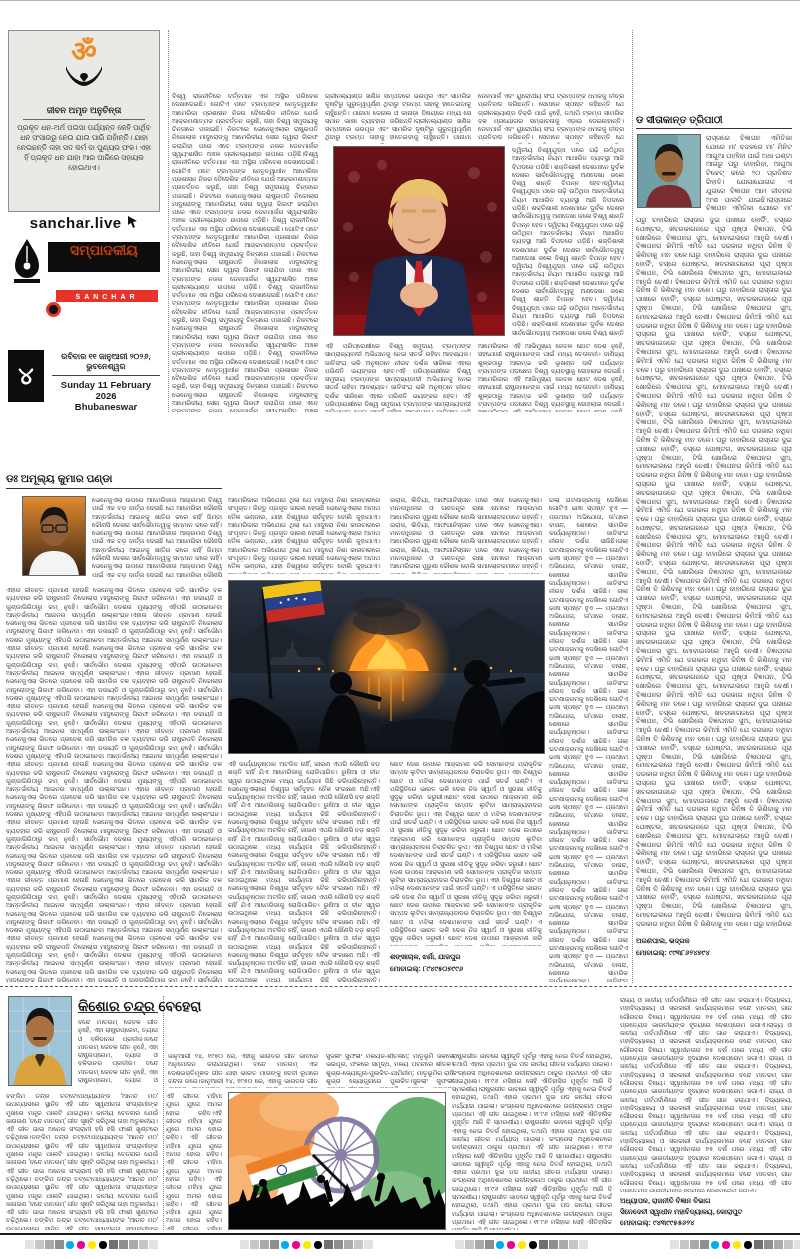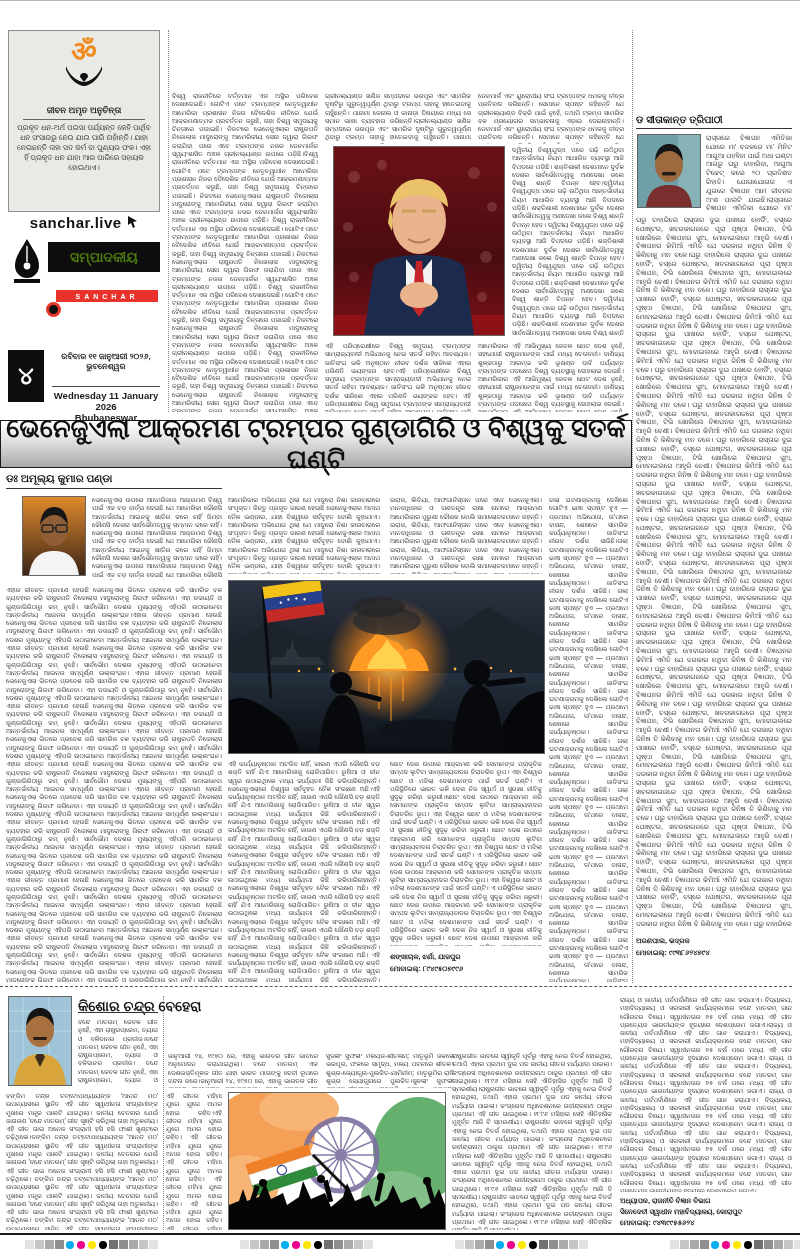--- a/index.html
+++ b/index.html
@@ -9,26 +9,26 @@
   .body-text{font-size:6.4px;line-height:8.3px;text-align:justify;overflow:hidden;color:#222;}
   .body-text.md{font-size:6.8px;line-height:8.8px;}
   .hairline{background:#b5b5b5;height:1px;}
   .vrule{border-left:1px dotted #8a8a8a;width:0;}
   .sig{font-size:7px;font-weight:bold;line-height:9px;color:#111;}
   
   .quote-box{background:#e9e9e6;border:1px solid #8f8f8f;text-align:center;padding:6px 8px;box-sizing:border-box;}
   .quote-title{font-size:8.5px;font-weight:bold;border-bottom:1px solid #666;padding-bottom:3px;margin:4px 6px 3px;}
   .quote-text{font-size:7.4px;line-height:10px;}
   .website{font-size:15px;font-weight:bold;color:#111;letter-spacing:.5px;}
-  .ed-band{background:#0d0d0d;color:#4d7c0f;font-weight:bold;font-size:14px;display:flex;align-items:center;justify-content:center;}
+  .ed-band{background:#0d0d0d;color:#c2410c;font-weight:bold;font-size:14px;display:flex;align-items:flex-start;justify-content:center;}
   .sanchar-bar{background:#e8332a;color:#fff;font-size:7px;font-weight:bold;letter-spacing:4px;display:flex;align-items:center;justify-content:center;}
   .brand{font-size:44px;font-weight:bold;color:#0d0d0d;text-align:center;line-height:48px;letter-spacing:-1px;}
   .brand-dot{position:absolute;width:9px;height:9px;border:3px solid #e8332a;border-radius:50%;background:#111;}
   .pgnum{background:#0d0d0d;color:#fff;font-size:24px;font-weight:bold;display:flex;align-items:center;justify-content:center;}
-  .date-od{font-size:8px;font-weight:bold;text-align:center;line-height:10px;border-bottom:1px solid #444;padding-bottom:14px;}
+  .date-od{font-size:8px;font-weight:bold;text-align:center;line-height:10px;border-bottom:1px solid #444;padding-bottom:3px;}
   .date-en{font-size:9.5px;font-weight:bold;text-align:center;line-height:11px;padding-top:3px;}
   
   .head-xl{font-weight:bold;color:#0f0f0f;text-align:center;}
   .band{background:linear-gradient(180deg,#ffffff 0%,#e8e8e8 35%,#a9a9a9 100%);border:1px solid #1a1a1a;display:flex;align-items:center;justify-content:center;}
   .byline{font-size:10.5px;font-weight:bold;color:#111;}
   .byline-rule{height:1px;background:#333;}
   .photo-frame{border:1px solid #666;box-sizing:border-box;}
   .dashed-h{border-top:1px dashed #555;height:0;}
   
   .calib{display:flex;align-items:center;gap:1px;}
@@ -78,21 +78,21 @@
     <span>SANCHAR</span>
   </div>
   <div class="abs brand-dot" style="left:46px;top:302px;"></div>
 
   <div class="abs pgnum" style="left:8px;top:350px;width:36px;height:52px;">
     <span>୪</span>
   </div>
   <div class="abs" style="left:52px;top:352px;width:108px;">
     <div class="date-od">ରବିବାର ୧୧ ଜାନୁଆରୀ ୨୦୨୬, ଭୁବନେଶ୍ୱର</div>
     <div class="date-en">
-      <div>Wednesday 11 January 2026</div>
+      <div>Sunday 11 February 2026</div>
       <div>Bhubaneswar</div>
     </div>
   </div>
 
   <div class="abs vrule" style="left:168px;top:30px;height:382px;"></div>
   <div class="abs vrule" style="left:632px;top:30px;height:953px;"></div>
 
 
   <div class="abs body-text" style="left:172px;top:92px;width:146px;height:320px;">ବିଶ୍ୱ ରାଜନୀତିରେ ବର୍ତ୍ତମାନ ଏକ ଅସ୍ଥିର ପରିବେଶ ଦେଖାଦେଇଛି। ଗୋଟିଏ ପଟେ ଟ୍ରମ୍ପଙ୍କ ନେତୃତ୍ୱାଧୀନ ଆମେରିକା ପ୍ରଶାସନ ନିଜର ବୈଦେଶିକ ନୀତିରେ ଯେଉଁ ଆକ୍ରମଣାତ୍ମକ ପ୍ରବର୍ତ୍ତନ କରୁଛି, ତାହା ବିଶ୍ୱ ସମୁଦାୟକୁ ଚିନ୍ତାରେ ପକାଇଛି। ନିକଟରେ ଭେନେଜୁଏଲାର ରାଷ୍ଟ୍ରପତି ନିକୋଲାସ ମାଦୁରୋଙ୍କୁ ଆମେରିକୀୟ ସେନା ଦ୍ୱାରା ଗିରଫ କରାଯିବା ପରେ ଏବେ ଟ୍ରମ୍ପଙ୍କ ନଜର ଡେନମାର୍କର ସ୍ୱୟଂଶାସିତ ଅଞ୍ଚଳ ଗ୍ରୀନଲ୍ୟାଣ୍ଡ ଉପରେ ପଡ଼ିଛି।ବିଶ୍ୱ ରାଜନୀତିରେ ବର୍ତ୍ତମାନ ଏକ ଅସ୍ଥିର ପରିବେଶ ଦେଖାଦେଇଛି। ଗୋଟିଏ ପଟେ ଟ୍ରମ୍ପଙ୍କ ନେତୃତ୍ୱାଧୀନ ଆମେରିକା ପ୍ରଶାସନ ନିଜର ବୈଦେଶିକ ନୀତିରେ ଯେଉଁ ଆକ୍ରମଣାତ୍ମକ ପ୍ରବର୍ତ୍ତନ କରୁଛି, ତାହା ବିଶ୍ୱ ସମୁଦାୟକୁ ଚିନ୍ତାରେ ପକାଇଛି। ନିକଟରେ ଭେନେଜୁଏଲାର ରାଷ୍ଟ୍ରପତି ନିକୋଲାସ ମାଦୁରୋଙ୍କୁ ଆମେରିକୀୟ ସେନା ଦ୍ୱାରା ଗିରଫ କରାଯିବା ପରେ ଏବେ ଟ୍ରମ୍ପଙ୍କ ନଜର ଡେନମାର୍କର ସ୍ୱୟଂଶାସିତ ଅଞ୍ଚଳ ଗ୍ରୀନଲ୍ୟାଣ୍ଡ ଉପରେ ପଡ଼ିଛି। ବିଶ୍ୱ ରାଜନୀତିରେ ବର୍ତ୍ତମାନ ଏକ ଅସ୍ଥିର ପରିବେଶ ଦେଖାଦେଇଛି। ଗୋଟିଏ ପଟେ ଟ୍ରମ୍ପଙ୍କ ନେତୃତ୍ୱାଧୀନ ଆମେରିକା ପ୍ରଶାସନ ନିଜର ବୈଦେଶିକ ନୀତିରେ ଯେଉଁ ଆକ୍ରମଣାତ୍ମକ ପ୍ରବର୍ତ୍ତନ କରୁଛି, ତାହା ବିଶ୍ୱ ସମୁଦାୟକୁ ଚିନ୍ତାରେ ପକାଇଛି। ନିକଟରେ ଭେନେଜୁଏଲାର ରାଷ୍ଟ୍ରପତି ନିକୋଲାସ ମାଦୁରୋଙ୍କୁ ଆମେରିକୀୟ ସେନା ଦ୍ୱାରା ଗିରଫ କରାଯିବା ପରେ ଏବେ ଟ୍ରମ୍ପଙ୍କ ନଜର ଡେନମାର୍କର ସ୍ୱୟଂଶାସିତ ଅଞ୍ଚଳ ଗ୍ରୀନଲ୍ୟାଣ୍ଡ ଉପରେ ପଡ଼ିଛି। ବିଶ୍ୱ ରାଜନୀତିରେ ବର୍ତ୍ତମାନ ଏକ ଅସ୍ଥିର ପରିବେଶ ଦେଖାଦେଇଛି। ଗୋଟିଏ ପଟେ ଟ୍ରମ୍ପଙ୍କ ନେତୃତ୍ୱାଧୀନ ଆମେରିକା ପ୍ରଶାସନ ନିଜର ବୈଦେଶିକ ନୀତିରେ ଯେଉଁ ଆକ୍ରମଣାତ୍ମକ ପ୍ରବର୍ତ୍ତନ କରୁଛି, ତାହା ବିଶ୍ୱ ସମୁଦାୟକୁ ଚିନ୍ତାରେ ପକାଇଛି। ନିକଟରେ ଭେନେଜୁଏଲାର ରାଷ୍ଟ୍ରପତି ନିକୋଲାସ ମାଦୁରୋଙ୍କୁ ଆମେରିକୀୟ ସେନା ଦ୍ୱାରା ଗିରଫ କରାଯିବା ପରେ ଏବେ ଟ୍ରମ୍ପଙ୍କ ନଜର ଡେନମାର୍କର ସ୍ୱୟଂଶାସିତ ଅଞ୍ଚଳ ଗ୍ରୀନଲ୍ୟାଣ୍ଡ ଉପରେ ପଡ଼ିଛି। ବିଶ୍ୱ ରାଜନୀତିରେ ବର୍ତ୍ତମାନ ଏକ ଅସ୍ଥିର ପରିବେଶ ଦେଖାଦେଇଛି। ଗୋଟିଏ ପଟେ ଟ୍ରମ୍ପଙ୍କ ନେତୃତ୍ୱାଧୀନ ଆମେରିକା ପ୍ରଶାସନ ନିଜର ବୈଦେଶିକ ନୀତିରେ ଯେଉଁ ଆକ୍ରମଣାତ୍ମକ ପ୍ରବର୍ତ୍ତନ କରୁଛି, ତାହା ବିଶ୍ୱ ସମୁଦାୟକୁ ଚିନ୍ତାରେ ପକାଇଛି। ନିକଟରେ ଭେନେଜୁଏଲାର ରାଷ୍ଟ୍ରପତି ନିକୋଲାସ ମାଦୁରୋଙ୍କୁ ଆମେରିକୀୟ ସେନା ଦ୍ୱାରା ଗିରଫ କରାଯିବା ପରେ ଏବେ ଟ୍ରମ୍ପଙ୍କ ନଜର ଡେନମାର୍କର ସ୍ୱୟଂଶାସିତ ଅଞ୍ଚଳ ଗ୍ରୀନଲ୍ୟାଣ୍ଡ ଉପରେ ପଡ଼ିଛି। </div>
   <div class="abs body-text" style="left:325px;top:92px;width:146px;height:52px;">ଗ୍ରୀନଲ୍ୟାଣ୍ଡ ଖଣିଜ ସମ୍ପଦରେ ଭରପୂର ଏବଂ ସାମରିକ ଦୃଷ୍ଟିରୁ ଗୁରୁତ୍ୱପୂର୍ଣ୍ଣ ଥିବାରୁ ଟ୍ରମ୍ପ ତାହାକୁ ହାତେଇବାକୁ ଚାହୁଁଛନ୍ତି। ପାନାମା କେନାଲ ଓ କାନାଡ଼ା ବିଷୟରେ ମଧ୍ୟ ସେ ସମାନ ଭାଷା ବ୍ୟବହାର କରିଛନ୍ତି।ଗ୍ରୀନଲ୍ୟାଣ୍ଡ ଖଣିଜ ସମ୍ପଦରେ ଭରପୂର ଏବଂ ସାମରିକ ଦୃଷ୍ଟିରୁ ଗୁରୁତ୍ୱପୂର୍ଣ୍ଣ ଥିବାରୁ ଟ୍ରମ୍ପ ତାହାକୁ ହାତେଇବାକୁ ଚାହୁଁଛନ୍ତି। ପାନାମା କେନାଲ ଓ କାନାଡ଼ା ବିଷୟରେ ମଧ୍ୟ ସେ ସମାନ ଭାଷା ବ୍ୟବହାର କରିଛନ୍ତି। </div>
@@ -146,23 +146,20 @@
       <ellipse cx="31" cy="30" rx="14" ry="17" fill="#9c6a3e"></ellipse>
       <path d="M17 26 C18 12 26 9 31 9 C38 9 44 13 45 26 C40 18 36 16 31 16 C26 16 21 19 17 26 Z" fill="#161616"></path>
       <rect x="24" y="37" width="14" height="3.4" rx="1.6" fill="#231a14"></rect>
     </svg>
   </div>
   <div class="abs body-text md" style="left:706px;top:134px;width:86px;height:76px;">ରାସ୍ତାରେ ବିଜ୍ଞାପନ ଏମିତିକା ଯୋରେ ମା' ବଦଳରେ ମା' ମିନିଟ ଆଗୁଆ ପହଞ୍ଚିବା ପାଇଁ ଅଧା ଘଣ୍ଟା ଆଗରୁ ଘରୁ ବାହାରିବା, ଆଗୁଆ ଟିକେଟ୍ କଲେ ୨୦ ପ୍ରତିଶତ ରିହାତି। ଯୋଗାଯୋଗର ଏ ଯୁଗରେ ବିଜ୍ଞାପନ ଆମ ଜୀବନର ଅଂଶ ପାଲଟି ଯାଇଛି।ରାସ୍ତାରେ ବିଜ୍ଞାପନ ଏମିତିକା ଯୋରେ ମା' ବଦଳରେ ମା' ମିନିଟ ଆଗୁଆ ପହଞ୍ଚିବା ପାଇଁ ଅଧା ଘଣ୍ଟା ଆଗରୁ ଘରୁ ବାହାରିବା, ଆଗୁଆ ଟିକେଟ୍ କଲେ ୨୦ ପ୍ରତିଶତ ରିହାତି। ଯୋଗାଯୋଗର ଏ ଯୁଗରେ ବିଜ୍ଞାପନ ଆମ ଜୀବନର ଅଂଶ ପାଲଟି ଯାଇଛି। </div>
   <div class="abs body-text md" style="left:636px;top:216px;width:156px;height:714px;">ଘରୁ ବାହାରିଲେ ରାସ୍ତାର ଦୁଇ ପାଖରେ ହୋର୍ଡିଂ, ବସ୍‌ରେ ପୋଷ୍ଟର, ଖବରକାଗଜରେ ପୂରା ପୃଷ୍ଠା ବିଜ୍ଞାପନ, ଟିଭି ଖୋଲିଲେ ବିଜ୍ଞାପନର ସୁଅ, ମୋବାଇଲରେ ଆହୁରି ବେଶୀ। ବିଜ୍ଞାପନର କିମିଆଁ ଏମିତି ଯେ ଦରକାର ନଥିବା ଜିନିଷ ବି କିଣିବାକୁ ମନ ବଳେ।ଘରୁ ବାହାରିଲେ ରାସ୍ତାର ଦୁଇ ପାଖରେ ହୋର୍ଡିଂ, ବସ୍‌ରେ ପୋଷ୍ଟର, ଖବରକାଗଜରେ ପୂରା ପୃଷ୍ଠା ବିଜ୍ଞାପନ, ଟିଭି ଖୋଲିଲେ ବିଜ୍ଞାପନର ସୁଅ, ମୋବାଇଲରେ ଆହୁରି ବେଶୀ। ବିଜ୍ଞାପନର କିମିଆଁ ଏମିତି ଯେ ଦରକାର ନଥିବା ଜିନିଷ ବି କିଣିବାକୁ ମନ ବଳେ। ଘରୁ ବାହାରିଲେ ରାସ୍ତାର ଦୁଇ ପାଖରେ ହୋର୍ଡିଂ, ବସ୍‌ରେ ପୋଷ୍ଟର, ଖବରକାଗଜରେ ପୂରା ପୃଷ୍ଠା ବିଜ୍ଞାପନ, ଟିଭି ଖୋଲିଲେ ବିଜ୍ଞାପନର ସୁଅ, ମୋବାଇଲରେ ଆହୁରି ବେଶୀ। ବିଜ୍ଞାପନର କିମିଆଁ ଏମିତି ଯେ ଦରକାର ନଥିବା ଜିନିଷ ବି କିଣିବାକୁ ମନ ବଳେ। ଘରୁ ବାହାରିଲେ ରାସ୍ତାର ଦୁଇ ପାଖରେ ହୋର୍ଡିଂ, ବସ୍‌ରେ ପୋଷ୍ଟର, ଖବରକାଗଜରେ ପୂରା ପୃଷ୍ଠା ବିଜ୍ଞାପନ, ଟିଭି ଖୋଲିଲେ ବିଜ୍ଞାପନର ସୁଅ, ମୋବାଇଲରେ ଆହୁରି ବେଶୀ। ବିଜ୍ଞାପନର କିମିଆଁ ଏମିତି ଯେ ଦରକାର ନଥିବା ଜିନିଷ ବି କିଣିବାକୁ ମନ ବଳେ। ଘରୁ ବାହାରିଲେ ରାସ୍ତାର ଦୁଇ ପାଖରେ ହୋର୍ଡିଂ, ବସ୍‌ରେ ପୋଷ୍ଟର, ଖବରକାଗଜରେ ପୂରା ପୃଷ୍ଠା ବିଜ୍ଞାପନ, ଟିଭି ଖୋଲିଲେ ବିଜ୍ଞାପନର ସୁଅ, ମୋବାଇଲରେ ଆହୁରି ବେଶୀ। ବିଜ୍ଞାପନର କିମିଆଁ ଏମିତି ଯେ ଦରକାର ନଥିବା ଜିନିଷ ବି କିଣିବାକୁ ମନ ବଳେ। ଘରୁ ବାହାରିଲେ ରାସ୍ତାର ଦୁଇ ପାଖରେ ହୋର୍ଡିଂ, ବସ୍‌ରେ ପୋଷ୍ଟର, ଖବରକାଗଜରେ ପୂରା ପୃଷ୍ଠା ବିଜ୍ଞାପନ, ଟିଭି ଖୋଲିଲେ ବିଜ୍ଞାପନର ସୁଅ, ମୋବାଇଲରେ ଆହୁରି ବେଶୀ। ବିଜ୍ଞାପନର କିମିଆଁ ଏମିତି ଯେ ଦରକାର ନଥିବା ଜିନିଷ ବି କିଣିବାକୁ ମନ ବଳେ। ଘରୁ ବାହାରିଲେ ରାସ୍ତାର ଦୁଇ ପାଖରେ ହୋର୍ଡିଂ, ବସ୍‌ରେ ପୋଷ୍ଟର, ଖବରକାଗଜରେ ପୂରା ପୃଷ୍ଠା ବିଜ୍ଞାପନ, ଟିଭି ଖୋଲିଲେ ବିଜ୍ଞାପନର ସୁଅ, ମୋବାଇଲରେ ଆହୁରି ବେଶୀ। ବିଜ୍ଞାପନର କିମିଆଁ ଏମିତି ଯେ ଦରକାର ନଥିବା ଜିନିଷ ବି କିଣିବାକୁ ମନ ବଳେ। ଘରୁ ବାହାରିଲେ ରାସ୍ତାର ଦୁଇ ପାଖରେ ହୋର୍ଡିଂ, ବସ୍‌ରେ ପୋଷ୍ଟର, ଖବରକାଗଜରେ ପୂରା ପୃଷ୍ଠା ବିଜ୍ଞାପନ, ଟିଭି ଖୋଲିଲେ ବିଜ୍ଞାପନର ସୁଅ, ମୋବାଇଲରେ ଆହୁରି ବେଶୀ। ବିଜ୍ଞାପନର କିମିଆଁ ଏମିତି ଯେ ଦରକାର ନଥିବା ଜିନିଷ ବି କିଣିବାକୁ ମନ ବଳେ। ଘରୁ ବାହାରିଲେ ରାସ୍ତାର ଦୁଇ ପାଖରେ ହୋର୍ଡିଂ, ବସ୍‌ରେ ପୋଷ୍ଟର, ଖବରକାଗଜରେ ପୂରା ପୃଷ୍ଠା ବିଜ୍ଞାପନ, ଟିଭି ଖୋଲିଲେ ବିଜ୍ଞାପନର ସୁଅ, ମୋବାଇଲରେ ଆହୁରି ବେଶୀ। ବିଜ୍ଞାପନର କିମିଆଁ ଏମିତି ଯେ ଦରକାର ନଥିବା ଜିନିଷ ବି କିଣିବାକୁ ମନ ବଳେ। ଘରୁ ବାହାରିଲେ ରାସ୍ତାର ଦୁଇ ପାଖରେ ହୋର୍ଡିଂ, ବସ୍‌ରେ ପୋଷ୍ଟର, ଖବରକାଗଜରେ ପୂରା ପୃଷ୍ଠା ବିଜ୍ଞାପନ, ଟିଭି ଖୋଲିଲେ ବିଜ୍ଞାପନର ସୁଅ, ମୋବାଇଲରେ ଆହୁରି ବେଶୀ। ବିଜ୍ଞାପନର କିମିଆଁ ଏମିତି ଯେ ଦରକାର ନଥିବା ଜିନିଷ ବି କିଣିବାକୁ ମନ ବଳେ। ଘରୁ ବାହାରିଲେ ରାସ୍ତାର ଦୁଇ ପାଖରେ ହୋର୍ଡିଂ, ବସ୍‌ରେ ପୋଷ୍ଟର, ଖବରକାଗଜରେ ପୂରା ପୃଷ୍ଠା ବିଜ୍ଞାପନ, ଟିଭି ଖୋଲିଲେ ବିଜ୍ଞାପନର ସୁଅ, ମୋବାଇଲରେ ଆହୁରି ବେଶୀ। ବିଜ୍ଞାପନର କିମିଆଁ ଏମିତି ଯେ ଦରକାର ନଥିବା ଜିନିଷ ବି କିଣିବାକୁ ମନ ବଳେ। ଘରୁ ବାହାରିଲେ ରାସ୍ତାର ଦୁଇ ପାଖରେ ହୋର୍ଡିଂ, ବସ୍‌ରେ ପୋଷ୍ଟର, ଖବରକାଗଜରେ ପୂରା ପୃଷ୍ଠା ବିଜ୍ଞାପନ, ଟିଭି ଖୋଲିଲେ ବିଜ୍ଞାପନର ସୁଅ, ମୋବାଇଲରେ ଆହୁରି ବେଶୀ। ବିଜ୍ଞାପନର କିମିଆଁ ଏମିତି ଯେ ଦରକାର ନଥିବା ଜିନିଷ ବି କିଣିବାକୁ ମନ ବଳେ। ଘରୁ ବାହାରିଲେ ରାସ୍ତାର ଦୁଇ ପାଖରେ ହୋର୍ଡିଂ, ବସ୍‌ରେ ପୋଷ୍ଟର, ଖବରକାଗଜରେ ପୂରା ପୃଷ୍ଠା ବିଜ୍ଞାପନ, ଟିଭି ଖୋଲିଲେ ବିଜ୍ଞାପନର ସୁଅ, ମୋବାଇଲରେ ଆହୁରି ବେଶୀ। ବିଜ୍ଞାପନର କିମିଆଁ ଏମିତି ଯେ ଦରକାର ନଥିବା ଜିନିଷ ବି କିଣିବାକୁ ମନ ବଳେ। ଘରୁ ବାହାରିଲେ ରାସ୍ତାର ଦୁଇ ପାଖରେ ହୋର୍ଡିଂ, ବସ୍‌ରେ ପୋଷ୍ଟର, ଖବରକାଗଜରେ ପୂରା ପୃଷ୍ଠା ବିଜ୍ଞାପନ, ଟିଭି ଖୋଲିଲେ ବିଜ୍ଞାପନର ସୁଅ, ମୋବାଇଲରେ ଆହୁରି ବେଶୀ। ବିଜ୍ଞାପନର କିମିଆଁ ଏମିତି ଯେ ଦରକାର ନଥିବା ଜିନିଷ ବି କିଣିବାକୁ ମନ ବଳେ। ଘରୁ ବାହାରିଲେ ରାସ୍ତାର ଦୁଇ ପାଖରେ ହୋର୍ଡିଂ, ବସ୍‌ରେ ପୋଷ୍ଟର, ଖବରକାଗଜରେ ପୂରା ପୃଷ୍ଠା ବିଜ୍ଞାପନ, ଟିଭି ଖୋଲିଲେ ବିଜ୍ଞାପନର ସୁଅ, ମୋବାଇଲରେ ଆହୁରି ବେଶୀ। ବିଜ୍ଞାପନର କିମିଆଁ ଏମିତି ଯେ ଦରକାର ନଥିବା ଜିନିଷ ବି କିଣିବାକୁ ମନ ବଳେ। ଘରୁ ବାହାରିଲେ ରାସ୍ତାର ଦୁଇ ପାଖରେ ହୋର୍ଡିଂ, ବସ୍‌ରେ ପୋଷ୍ଟର, ଖବରକାଗଜରେ ପୂରା ପୃଷ୍ଠା ବିଜ୍ଞାପନ, ଟିଭି ଖୋଲିଲେ ବିଜ୍ଞାପନର ସୁଅ, ମୋବାଇଲରେ ଆହୁରି ବେଶୀ। ବିଜ୍ଞାପନର କିମିଆଁ ଏମିତି ଯେ ଦରକାର ନଥିବା ଜିନିଷ ବି କିଣିବାକୁ ମନ ବଳେ। ଘରୁ ବାହାରିଲେ ରାସ୍ତାର ଦୁଇ ପାଖରେ ହୋର୍ଡିଂ, ବସ୍‌ରେ ପୋଷ୍ଟର, ଖବରକାଗଜରେ ପୂରା ପୃଷ୍ଠା ବିଜ୍ଞାପନ, ଟିଭି ଖୋଲିଲେ ବିଜ୍ଞାପନର ସୁଅ, ମୋବାଇଲରେ ଆହୁରି ବେଶୀ। ବିଜ୍ଞାପନର କିମିଆଁ ଏମିତି ଯେ ଦରକାର ନଥିବା ଜିନିଷ ବି କିଣିବାକୁ ମନ ବଳେ। ଘରୁ ବାହାରିଲେ ରାସ୍ତାର ଦୁଇ ପାଖରେ ହୋର୍ଡିଂ, ବସ୍‌ରେ ପୋଷ୍ଟର, ଖବରକାଗଜରେ ପୂରା ପୃଷ୍ଠା ବିଜ୍ଞାପନ, ଟିଭି ଖୋଲିଲେ ବିଜ୍ଞାପନର ସୁଅ, ମୋବାଇଲରେ ଆହୁରି ବେଶୀ। ବିଜ୍ଞାପନର କିମିଆଁ ଏମିତି ଯେ ଦରକାର ନଥିବା ଜିନିଷ ବି କିଣିବାକୁ ମନ ବଳେ। ଘରୁ ବାହାରିଲେ ରାସ୍ତାର ଦୁଇ ପାଖରେ ହୋର୍ଡିଂ, ବସ୍‌ରେ ପୋଷ୍ଟର, ଖବରକାଗଜରେ ପୂରା ପୃଷ୍ଠା ବିଜ୍ଞାପନ, ଟିଭି ଖୋଲିଲେ ବିଜ୍ଞାପନର ସୁଅ, ମୋବାଇଲରେ ଆହୁରି ବେଶୀ। ବିଜ୍ଞାପନର କିମିଆଁ ଏମିତି ଯେ ଦରକାର ନଥିବା ଜିନିଷ ବି କିଣିବାକୁ ମନ ବଳେ। ଘରୁ ବାହାରିଲେ ରାସ୍ତାର ଦୁଇ ପାଖରେ ହୋର୍ଡିଂ, ବସ୍‌ରେ ପୋଷ୍ଟର, ଖବରକାଗଜରେ ପୂରା ପୃଷ୍ଠା ବିଜ୍ଞାପନ, ଟିଭି ଖୋଲିଲେ ବିଜ୍ଞାପନର ସୁଅ, ମୋବାଇଲରେ ଆହୁରି ବେଶୀ। ବିଜ୍ଞାପନର କିମିଆଁ ଏମିତି ଯେ ଦରକାର ନଥିବା ଜିନିଷ ବି କିଣିବାକୁ ମନ ବଳେ। </div>
   <div class="abs sig" style="left:636px;top:936px;width:156px;">ଅରଣପାଲ, ଭଦ୍ରକ</div>
   <div class="abs sig" style="left:636px;top:948px;width:156px;">ମୋବାଇଲ୍: ୯୯୩୮୬୨୪୭୯୪</div>
 
-  <div class="abs band" style="left:0;top:420px;width:630px;height:46px;">
-    <span class="head-xl" style="font-size:26px;">ଭେନେଜୁଏଲା ଆକ୍ରମଣ ଟ୍ରମ୍ପର ଗୁଣ୍ଡାଗିରି ଓ ବିଶ୍ୱକୁ ସତର୍କ ଘଣ୍ଟି</span>
-  </div>
   <div class="abs byline" style="left:6px;top:472px;width:300px;">ଡଃ ଅମୂଲ୍ୟ କୁମାର ପଣ୍ଡା</div>
   <div class="abs byline-rule" style="left:6px;top:488px;width:216px;"></div>
 
   <div class="abs photo-frame" style="left:22px;top:496px;width:64px;height:80px;">
     <svg width="62" height="78" viewBox="0 0 62 78">
       <defs>
           <linearGradient id="ap-bg" x1="0" y1="0" x2="0" y2="1">
             <stop offset="0" stop-color="#e08a2e"></stop>
             <stop offset="1" stop-color="#3a2416"></stop>
           </linearGradient>

